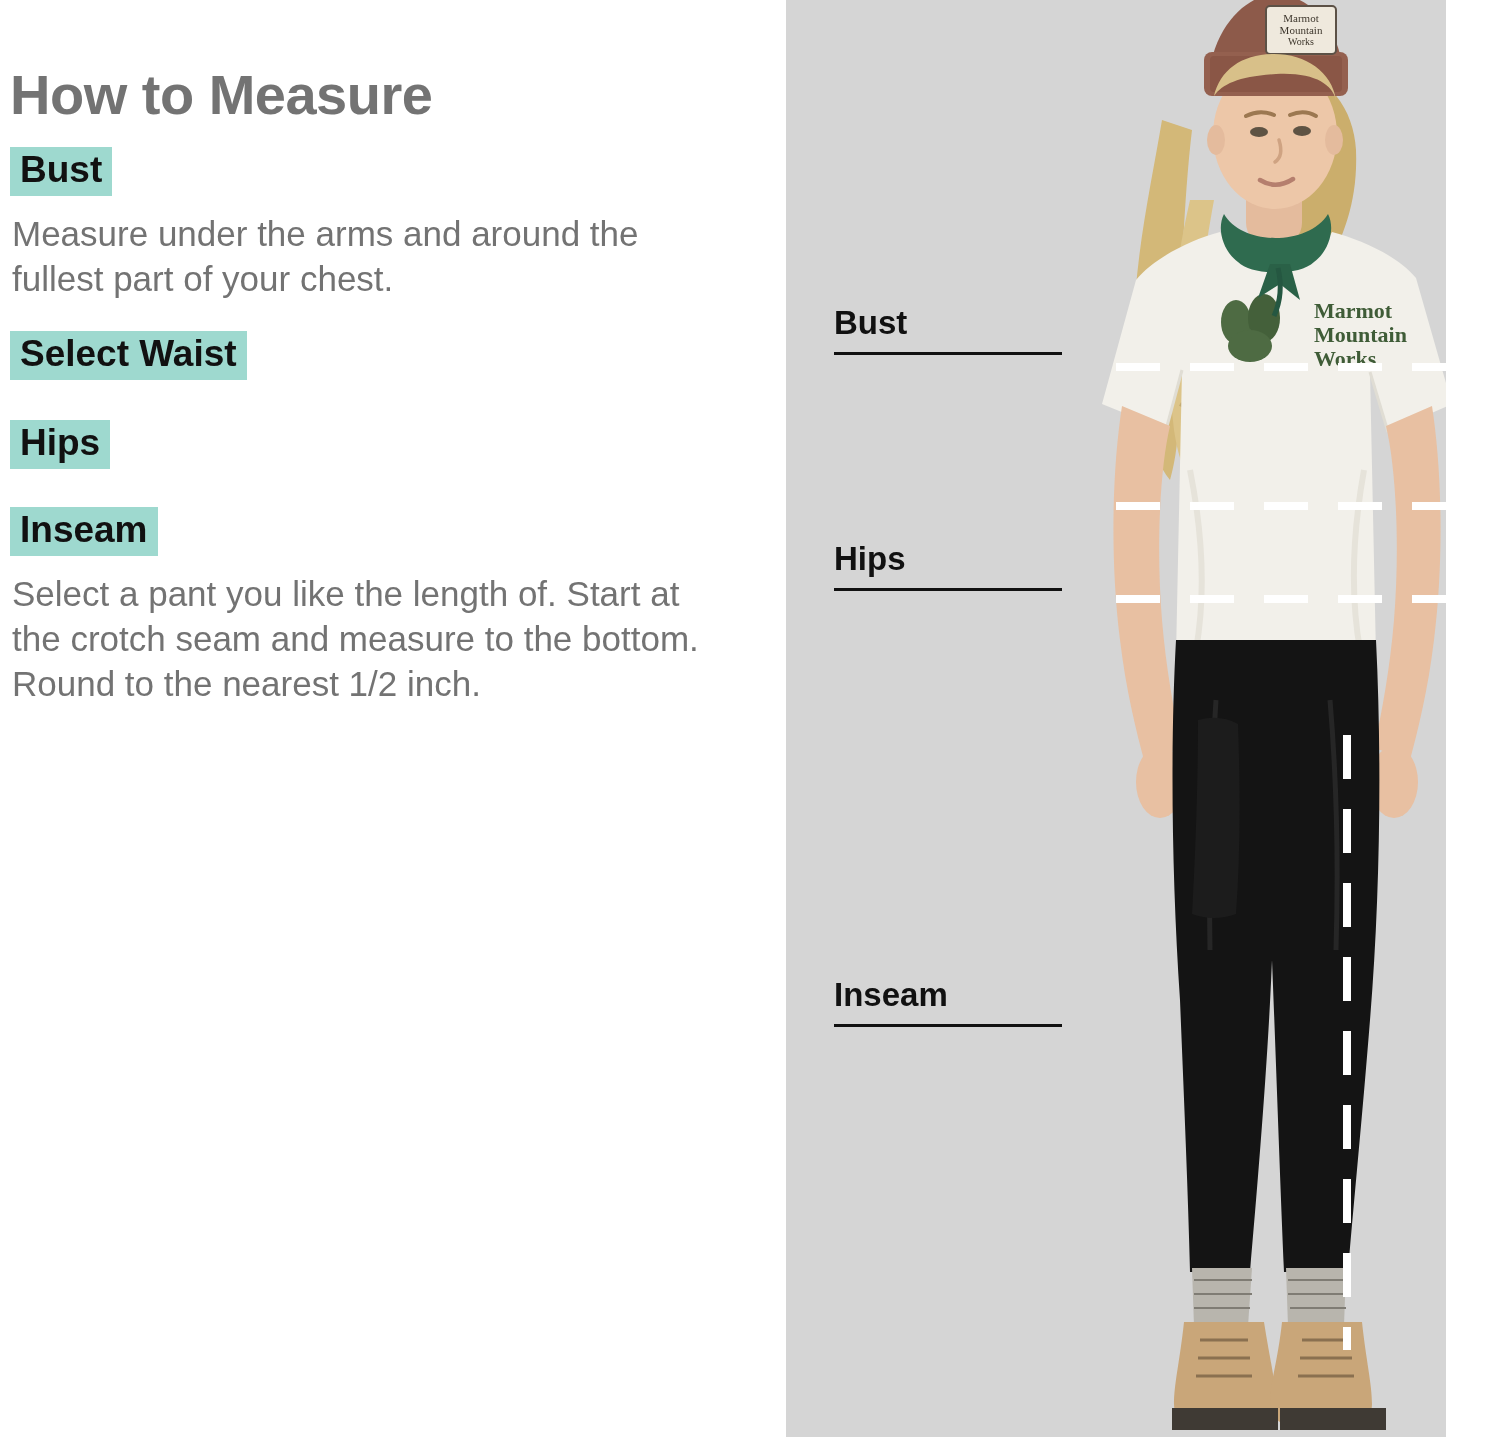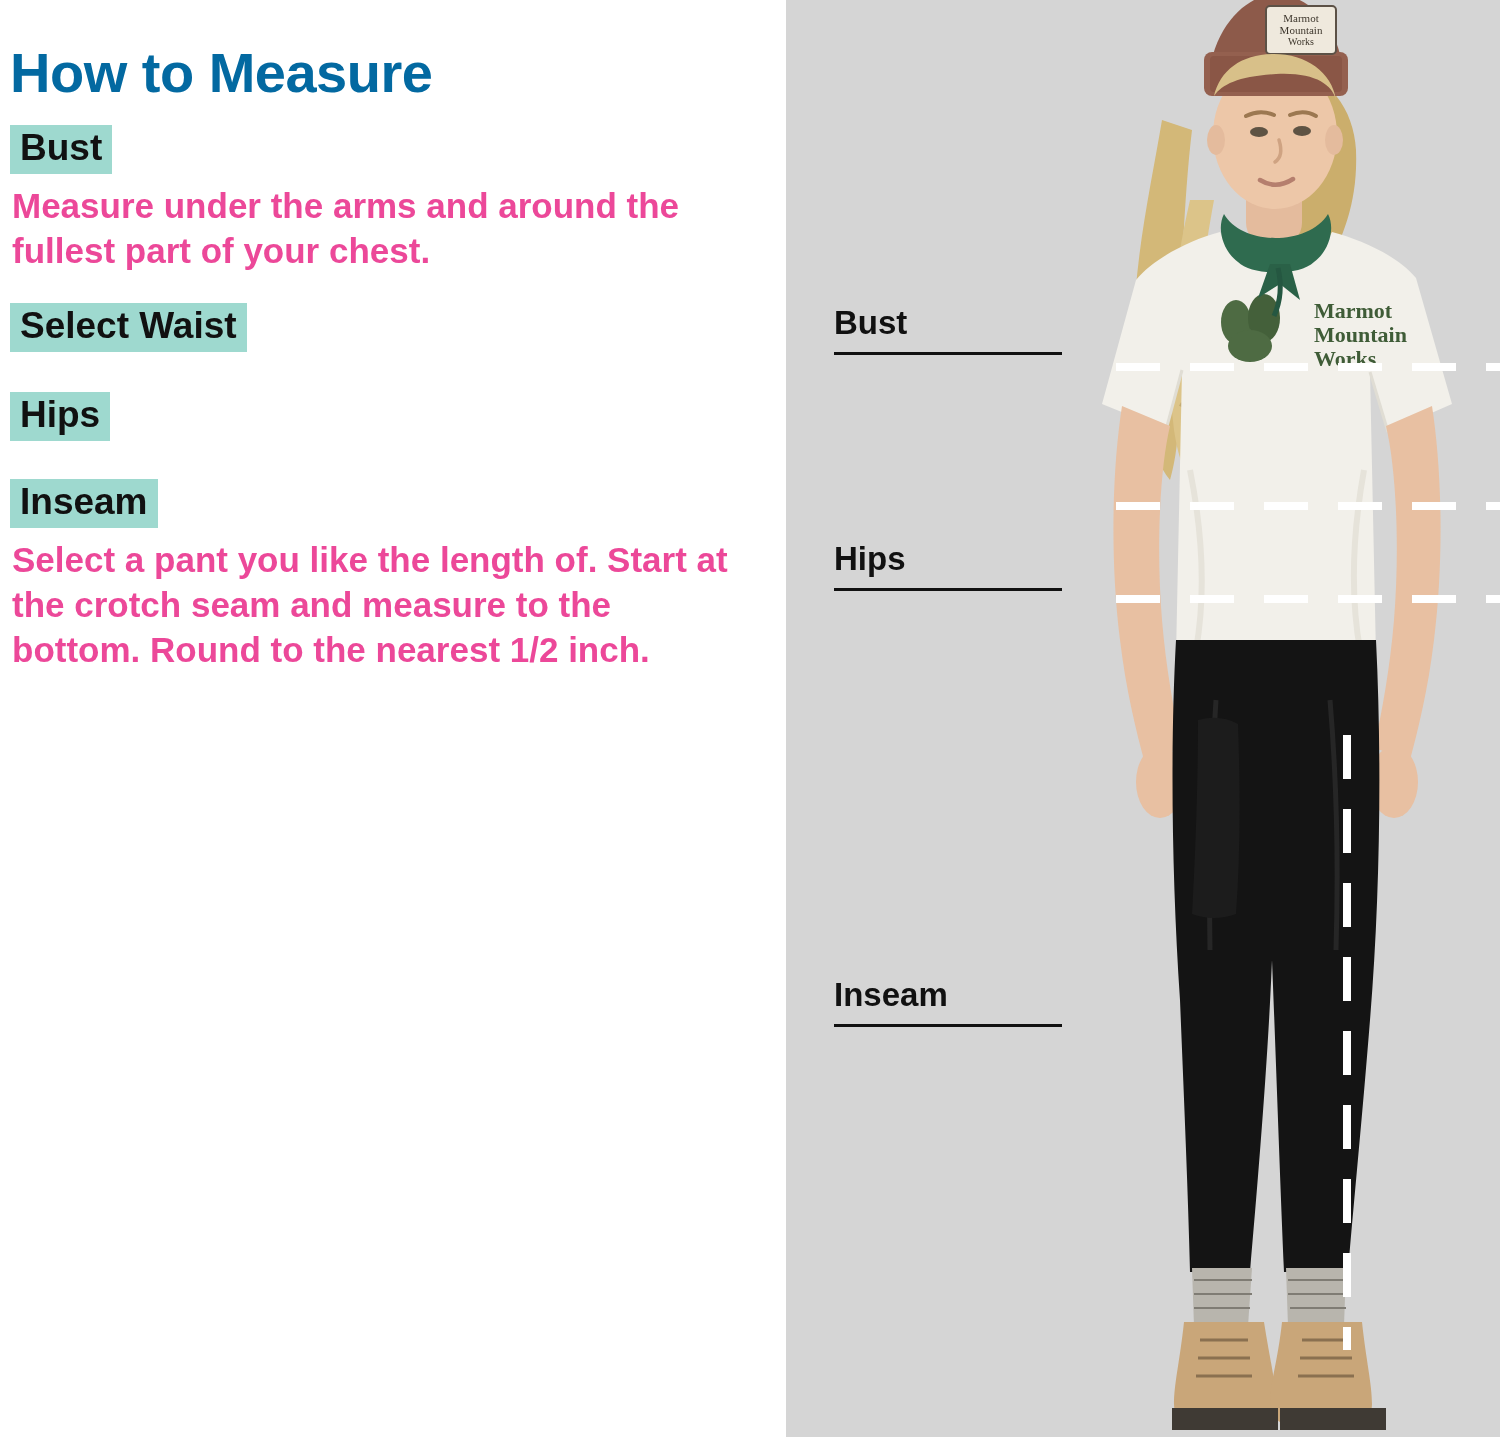--- a/index.html
+++ b/index.html
@@ -26,57 +26,57 @@
     top: 0;
     width: 786px;
     height: 1437px;
     background: #ffffff;
     box-sizing: border-box;
     padding: 40px 55px 0 8px;
   }
   #page-title {
     font-size: 56px;
     font-weight: bold;
-    color: #0369a1;
+    color: #737373;
     letter-spacing: -0.5px;
-    margin: 4px 0 22px 2px;
+    margin: 26px 0 22px 2px;
     line-height: 1.05;
   }
   .section {
     margin-bottom: 26px;
   }
   .section-term {
     display: inline-block;
     background: #9ed9cf;
     color: #111111;
     font-size: 37px;
     font-weight: bold;
     padding: 3px 10px 6px 10px;
     line-height: 1.08;
     margin: 0 0 10px 2px;
   }
   .section-body {
     font-size: 35px;
-    color: #ec4899;
+    color: #737373;
     line-height: 1.28;
-    margin: 0 0 0 4px;
+    margin: 6px 0 0 4px;
     max-width: 730px;
-    font-weight: 700;
+    font-weight: 400;
   }
   #section-bust { margin-top: 6px; }
   #section-waist { margin-top: 30px; }
   #section-hips { margin-top: 30px; }
   #section-inseam { margin-top: 28px; }
 
   
   #right-panel {
     position: absolute;
     left: 786px;
     top: 0;
-    width: 714px;
+    width: 660px;
     height: 1437px;
     background: #d5d5d5;
     overflow: hidden;
   }
 
   
   .measure-label {
     position: absolute;
     width: 232px;
   }

